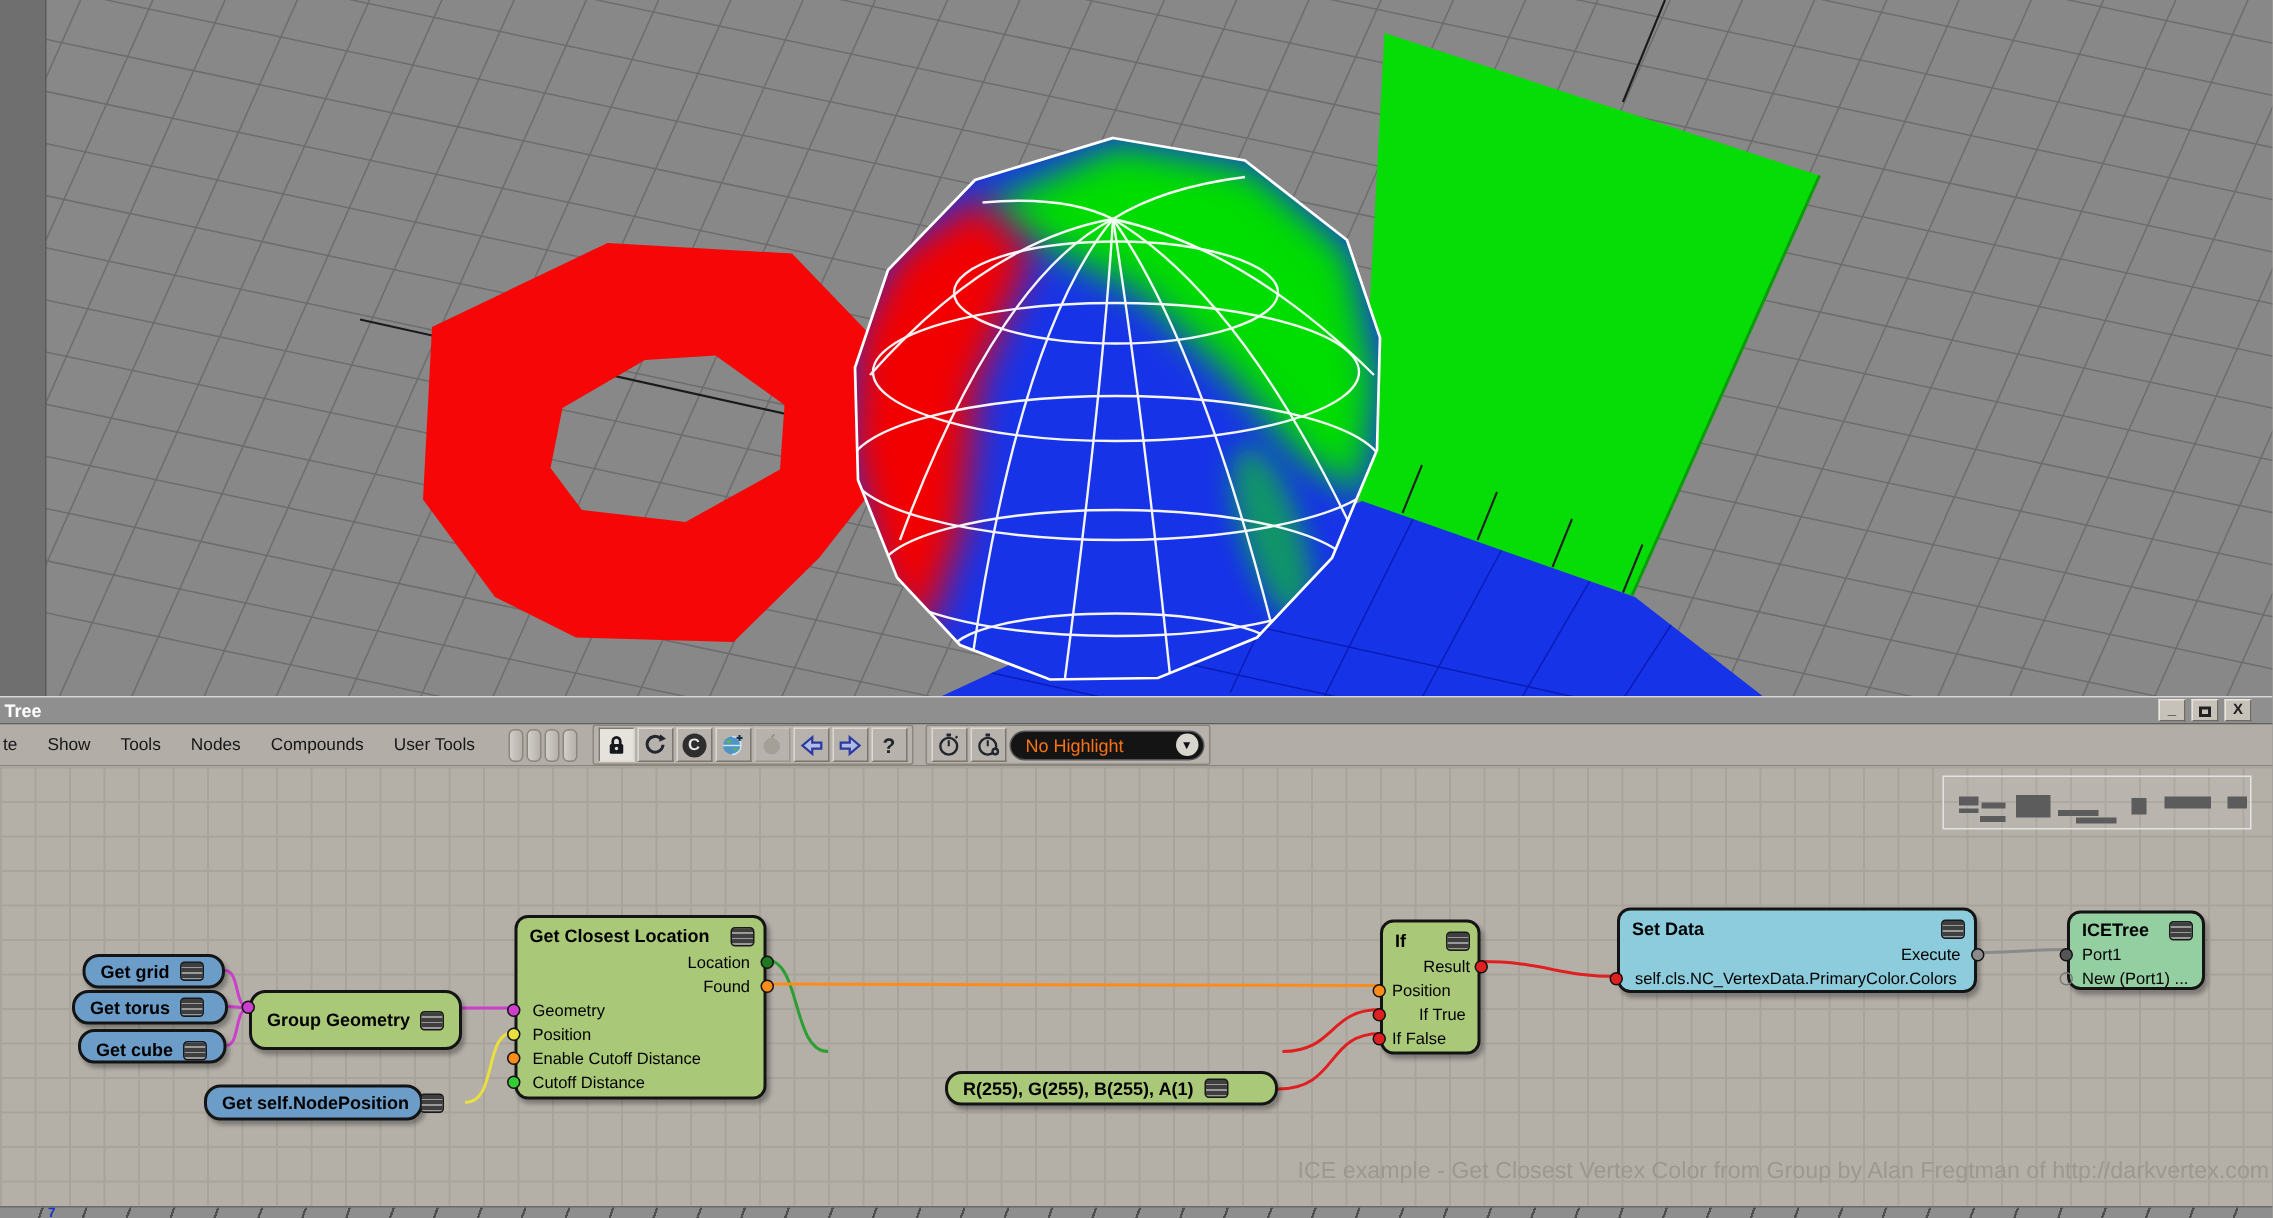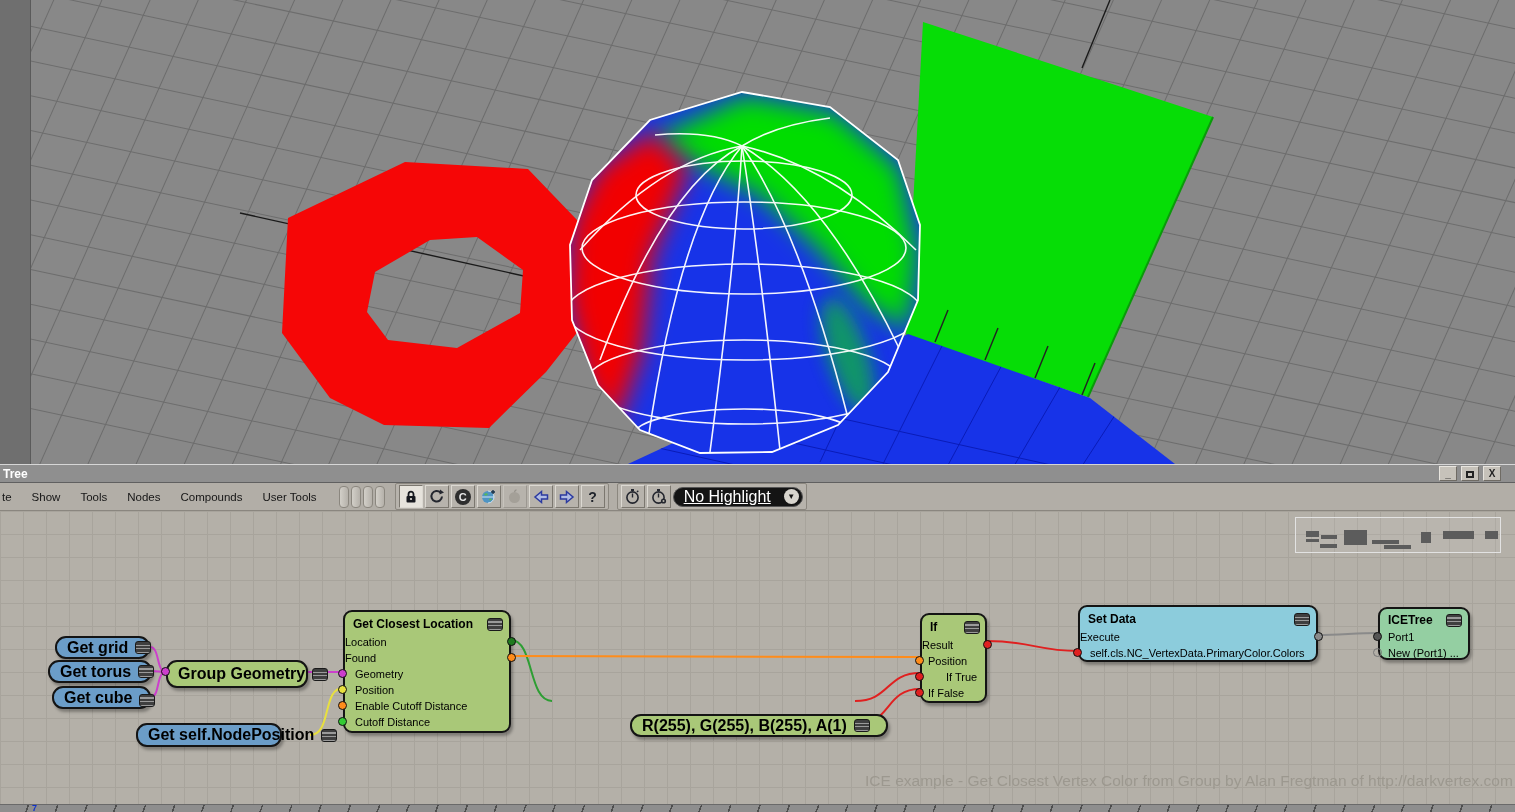--- a/index.html
+++ b/index.html
@@ -34,42 +34,42 @@
   .tbtn { width:24px; height:23px; display:flex; align-items:center; justify-content:center;
     background:#b7b3ac; border:1px solid; border-color:#dcd9d2 #7b776f #7b776f #dcd9d2; }
   .tbtn.pressed { background:#e6e3dc; border-color:#7b776f #dcd9d2 #dcd9d2 #7b776f; }
   .tbtn.dim { opacity:.45; }
   .tbtn .txt { font-weight:bold; font-size:14px; color:#20242c; line-height:1; }
   .ccircle { width:16px; height:16px; border-radius:50%; background:#2e2e2e; color:#e8e8e8;
     font-size:11px; font-weight:bold; display:flex; align-items:center; justify-content:center; }
   .dropdown { height:20px; width:130px; background:#141414; border-radius:10px;
     display:flex; align-items:center; justify-content:space-between; padding:0 3px 0 10px;
     border:1px solid #555; }
-  .dropdown .dval { color:#ffffff; font-size:16px;text-decoration:underline; }
+  .dropdown .dval { color:#f97316; font-size:12px; }
   .dropdown .dcirc { width:15px; height:15px; border-radius:50%; background:#d8d5ce;
     color:#111; font-size:8px; display:flex; align-items:center; justify-content:center; }
   
   #canvas { position:absolute; left:0; top:511px; width:1515px; height:293px;
     background-color:#b4b0a8;
     background-image:linear-gradient(#a8a49c 1px, transparent 1px),
                      linear-gradient(90deg,#a8a49c 1px, transparent 1px);
     background-size:23px 23px; }
   #wires { position:absolute; left:0; top:0; pointer-events:none; }
   .node { position:absolute; border:2px solid #141414; box-shadow:2px 3px 3px rgba(0,0,0,.3); }
   .pill { height:23px; border-radius:11px; display:flex; align-items:center; gap:7px;
     padding:0 7px 0 10px; }
-  .pill .nlabel { font-size:16px; font-weight:bold; color:#000; white-space:nowrap; }
+  .pill .nlabel { font-size:12px; font-weight:bold; color:#000; white-space:nowrap; }
   .bignode { border-radius:9px; padding-top:2px; }
   .ntitle { display:flex; align-items:center; justify-content:space-between;
     padding:1px 6px 1px 8px; height:20px; }
   .ntitle .nlabel { font-size:12px; font-weight:bold; color:#000; white-space:nowrap; }
   .stack { width:16px; height:13px; border:1px solid #1a1a1a; border-radius:3px; flex:0 0 auto;
     background:repeating-linear-gradient(180deg,#3f3f3f 0 2.5px,#9a9a9a 2.5px 3.6px); }
   .prow { position:relative; height:16px; line-height:16px; font-size:11px; color:#000; white-space:nowrap; }
-  .prow.out { padding-right:9px; }
+  .prow.out { text-align:right; padding-right:9px; }
   .prow.in  { text-align:left;  padding-left:10px; }
   .dot { position:absolute; width:9px; height:9px; border-radius:50%; border:1px solid #111; top:3px; }
   .dot.l { left:-7px; } .dot.r { right:-7px; }
   .blue  { background:#6b9dc8; }
   .green { background:#a9c878; }
   .cyan  { background:#8cccdc; }
   .mint  { background:#94cfa2; }
   #minimap { position:absolute; left:1295px; top:6px; width:206px; height:36px;
     border:1px solid #e2e2e2; background:rgba(255,255,255,.07); }
   #minimap .mrect { position:absolute; background:#5c5c5c; }
@@ -297,21 +297,21 @@
     <span class="stack"></span>
   </div>
   <div class="node pill blue" style="left:48px; top:149px; width:104px;">
     <span class="nlabel">Get torus</span>
     <span class="stack"></span>
   </div>
   <div class="node pill blue" style="left:52px; top:175px; width:99px;align-items:flex-end;">
     <span class="nlabel">Get cube</span>
     <span class="stack"></span>
   </div>
-  <div class="node pill green" style="left:166px; top:149px; width:142px; height:28px;">
+  <div class="node pill green" style="left:166px; top:149px; width:142px; height:40px;">
     <span class="dot l" style="background:#cc3fcc; top:5px;"></span>
     <span class="nlabel">Group Geometry</span>
     <span class="stack"></span>
   </div>
   <div class="node pill blue" style="left:136px; top:212px; width:146px; height:24px;text-align:center;">
     <span class="nlabel">Get self.NodePosition</span>
     <span class="stack"></span>
   </div>
 
   <div class="node bignode green" style="left:343px; top:99px; width:168px; height:123px;">
@@ -320,21 +320,21 @@
       <span class="stack"></span>
     </div>
     <div class="prow out"><span>Location</span><span class="dot r" style="background:#1f7a1f;"></span></div>
     <div class="prow out"><span>Found</span><span class="dot r" style="background:#ff8c1a;"></span></div>
     <div class="prow in"><span class="dot l" style="background:#cc3fcc;"></span><span>Geometry</span></div>
     <div class="prow in"><span class="dot l" style="background:#e8e03f;"></span><span>Position</span></div>
     <div class="prow in"><span class="dot l" style="background:#ff8c1a;"></span><span>Enable Cutoff Distance</span></div>
     <div class="prow in"><span class="dot l" style="background:#33cc33;"></span><span>Cutoff Distance</span></div>
   </div>
 
-  <div class="node pill green" style="left:630px; top:203px; width:258px;">
+  <div class="node pill green" style="left:630px; top:203px; width:222px;">
     <span class="nlabel">R(255), G(255), B(255), A(1)</span>
     <span class="stack"></span>
   </div>
 
   <div class="node bignode green" style="left:920px; top:102px; width:67px; height:90px;">
     <div class="ntitle" style="padding-right:5px;">
       <span class="nlabel">If</span>
       <span class="stack"></span>
     </div>
     <div class="prow out" style="padding-right:5px;"><span>Result</span><span class="dot r" style="background:#e02020;"></span></div>

